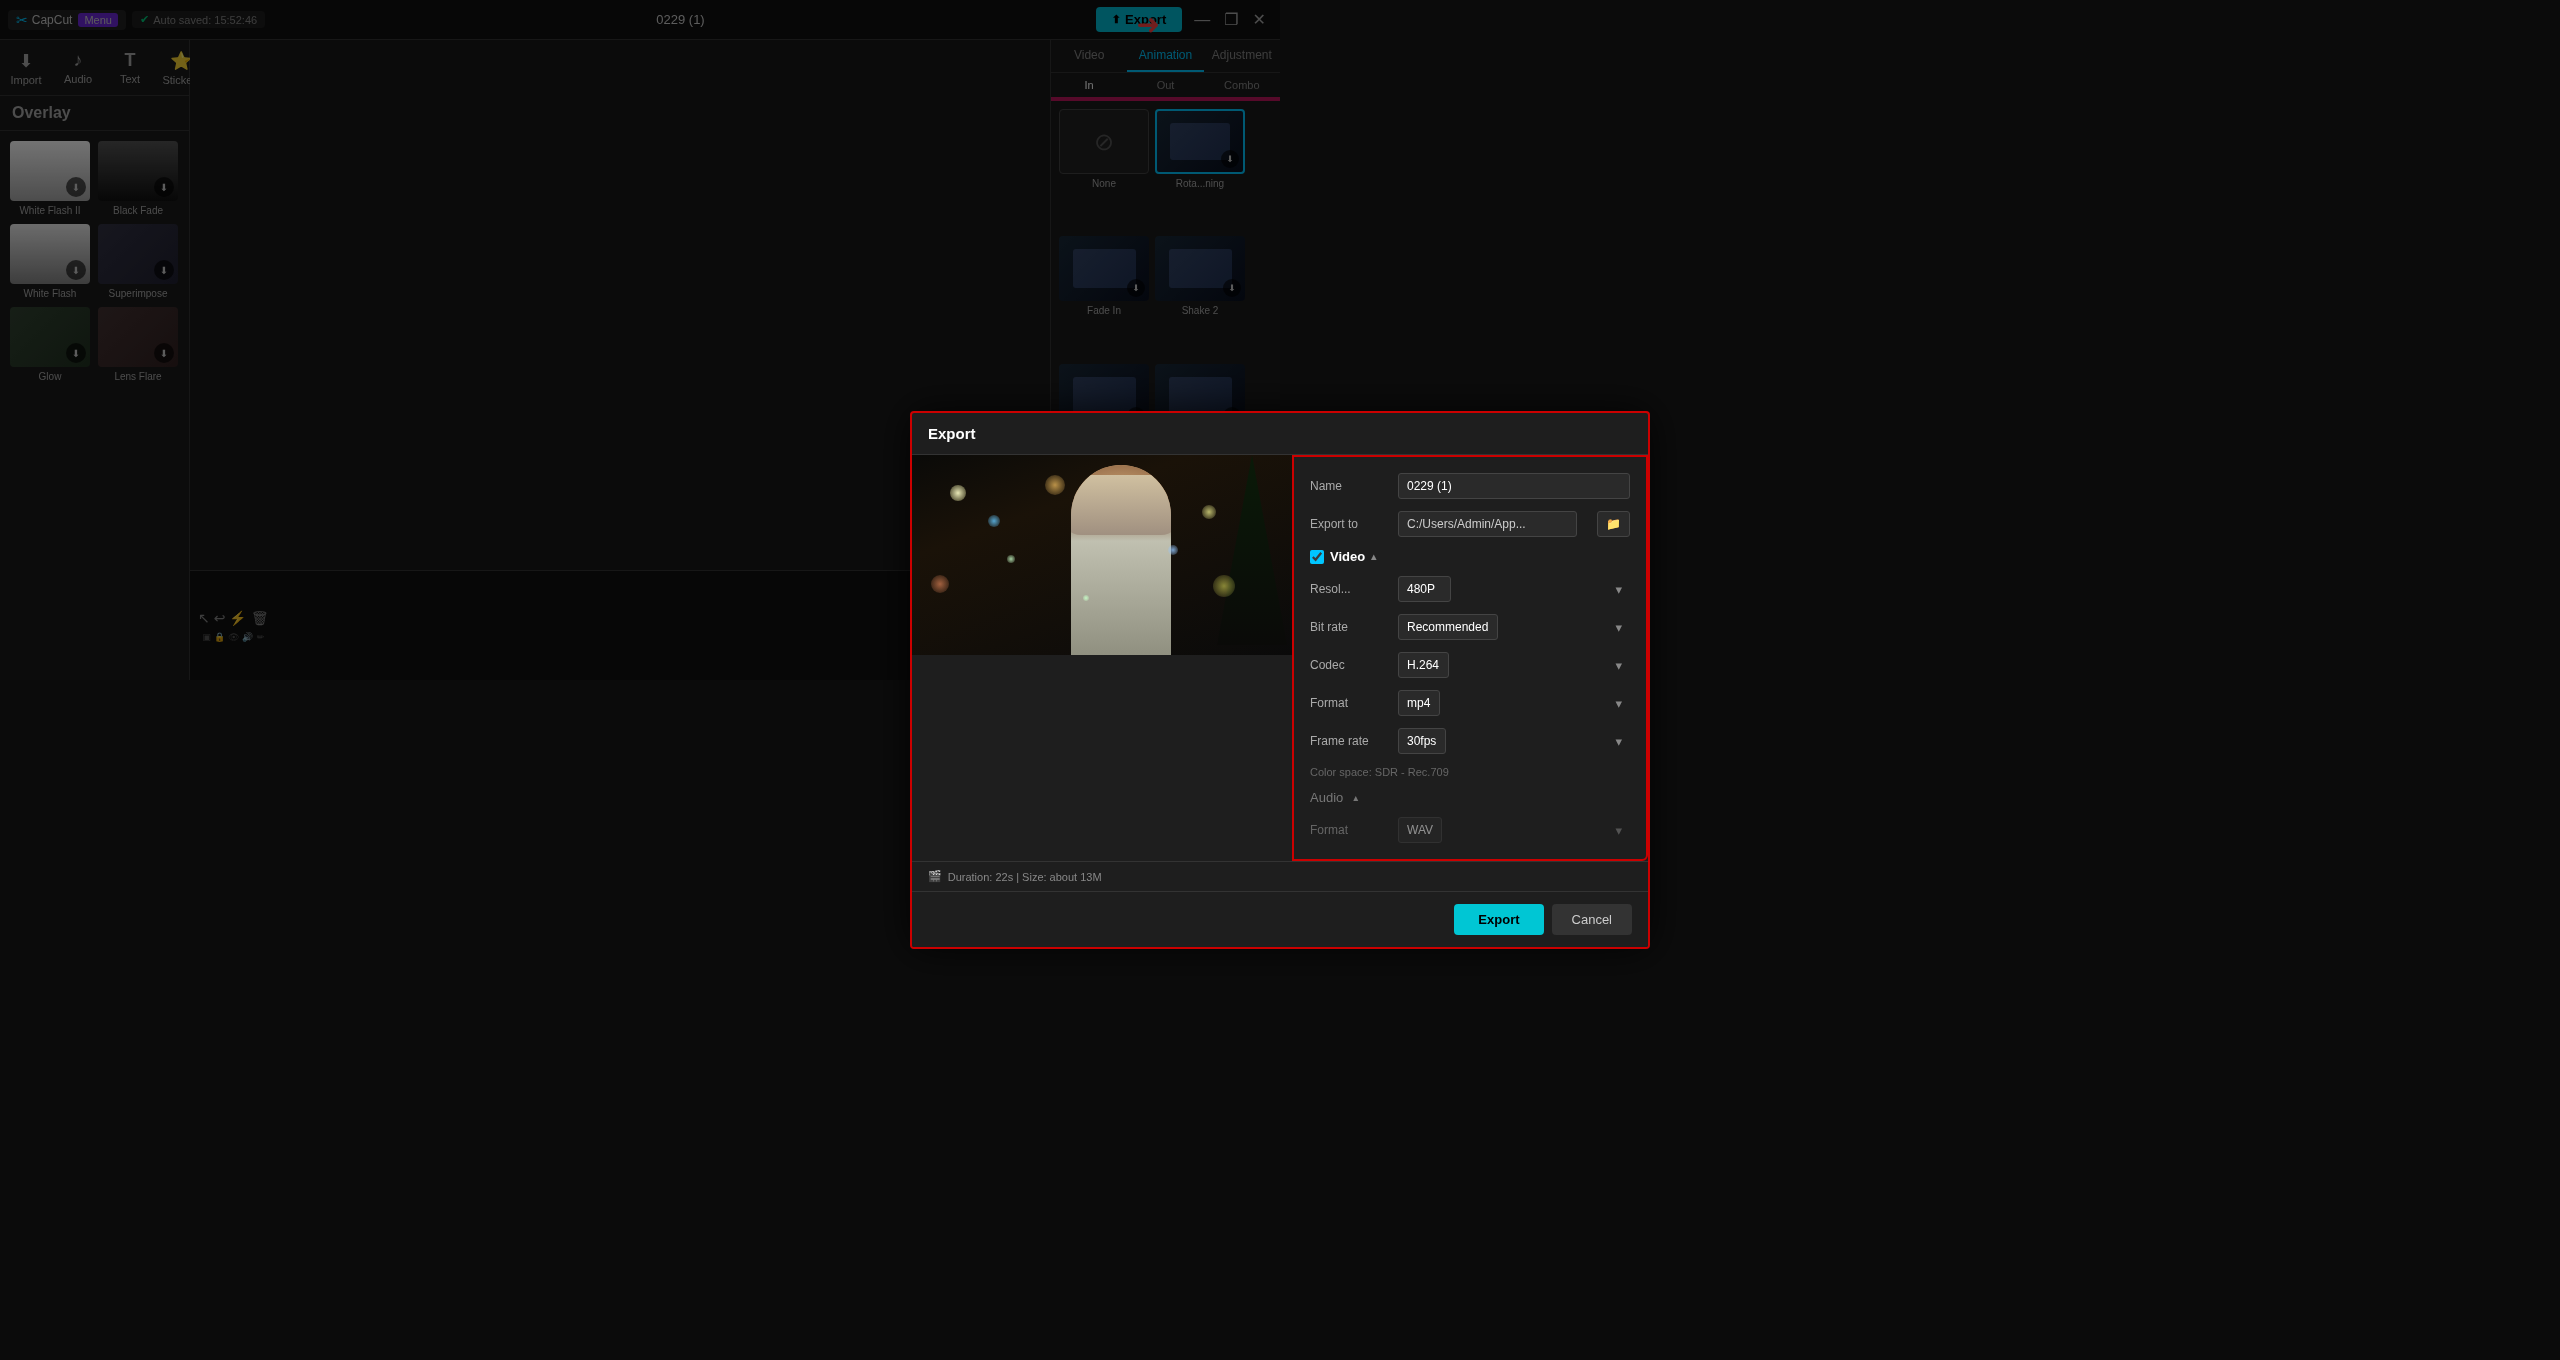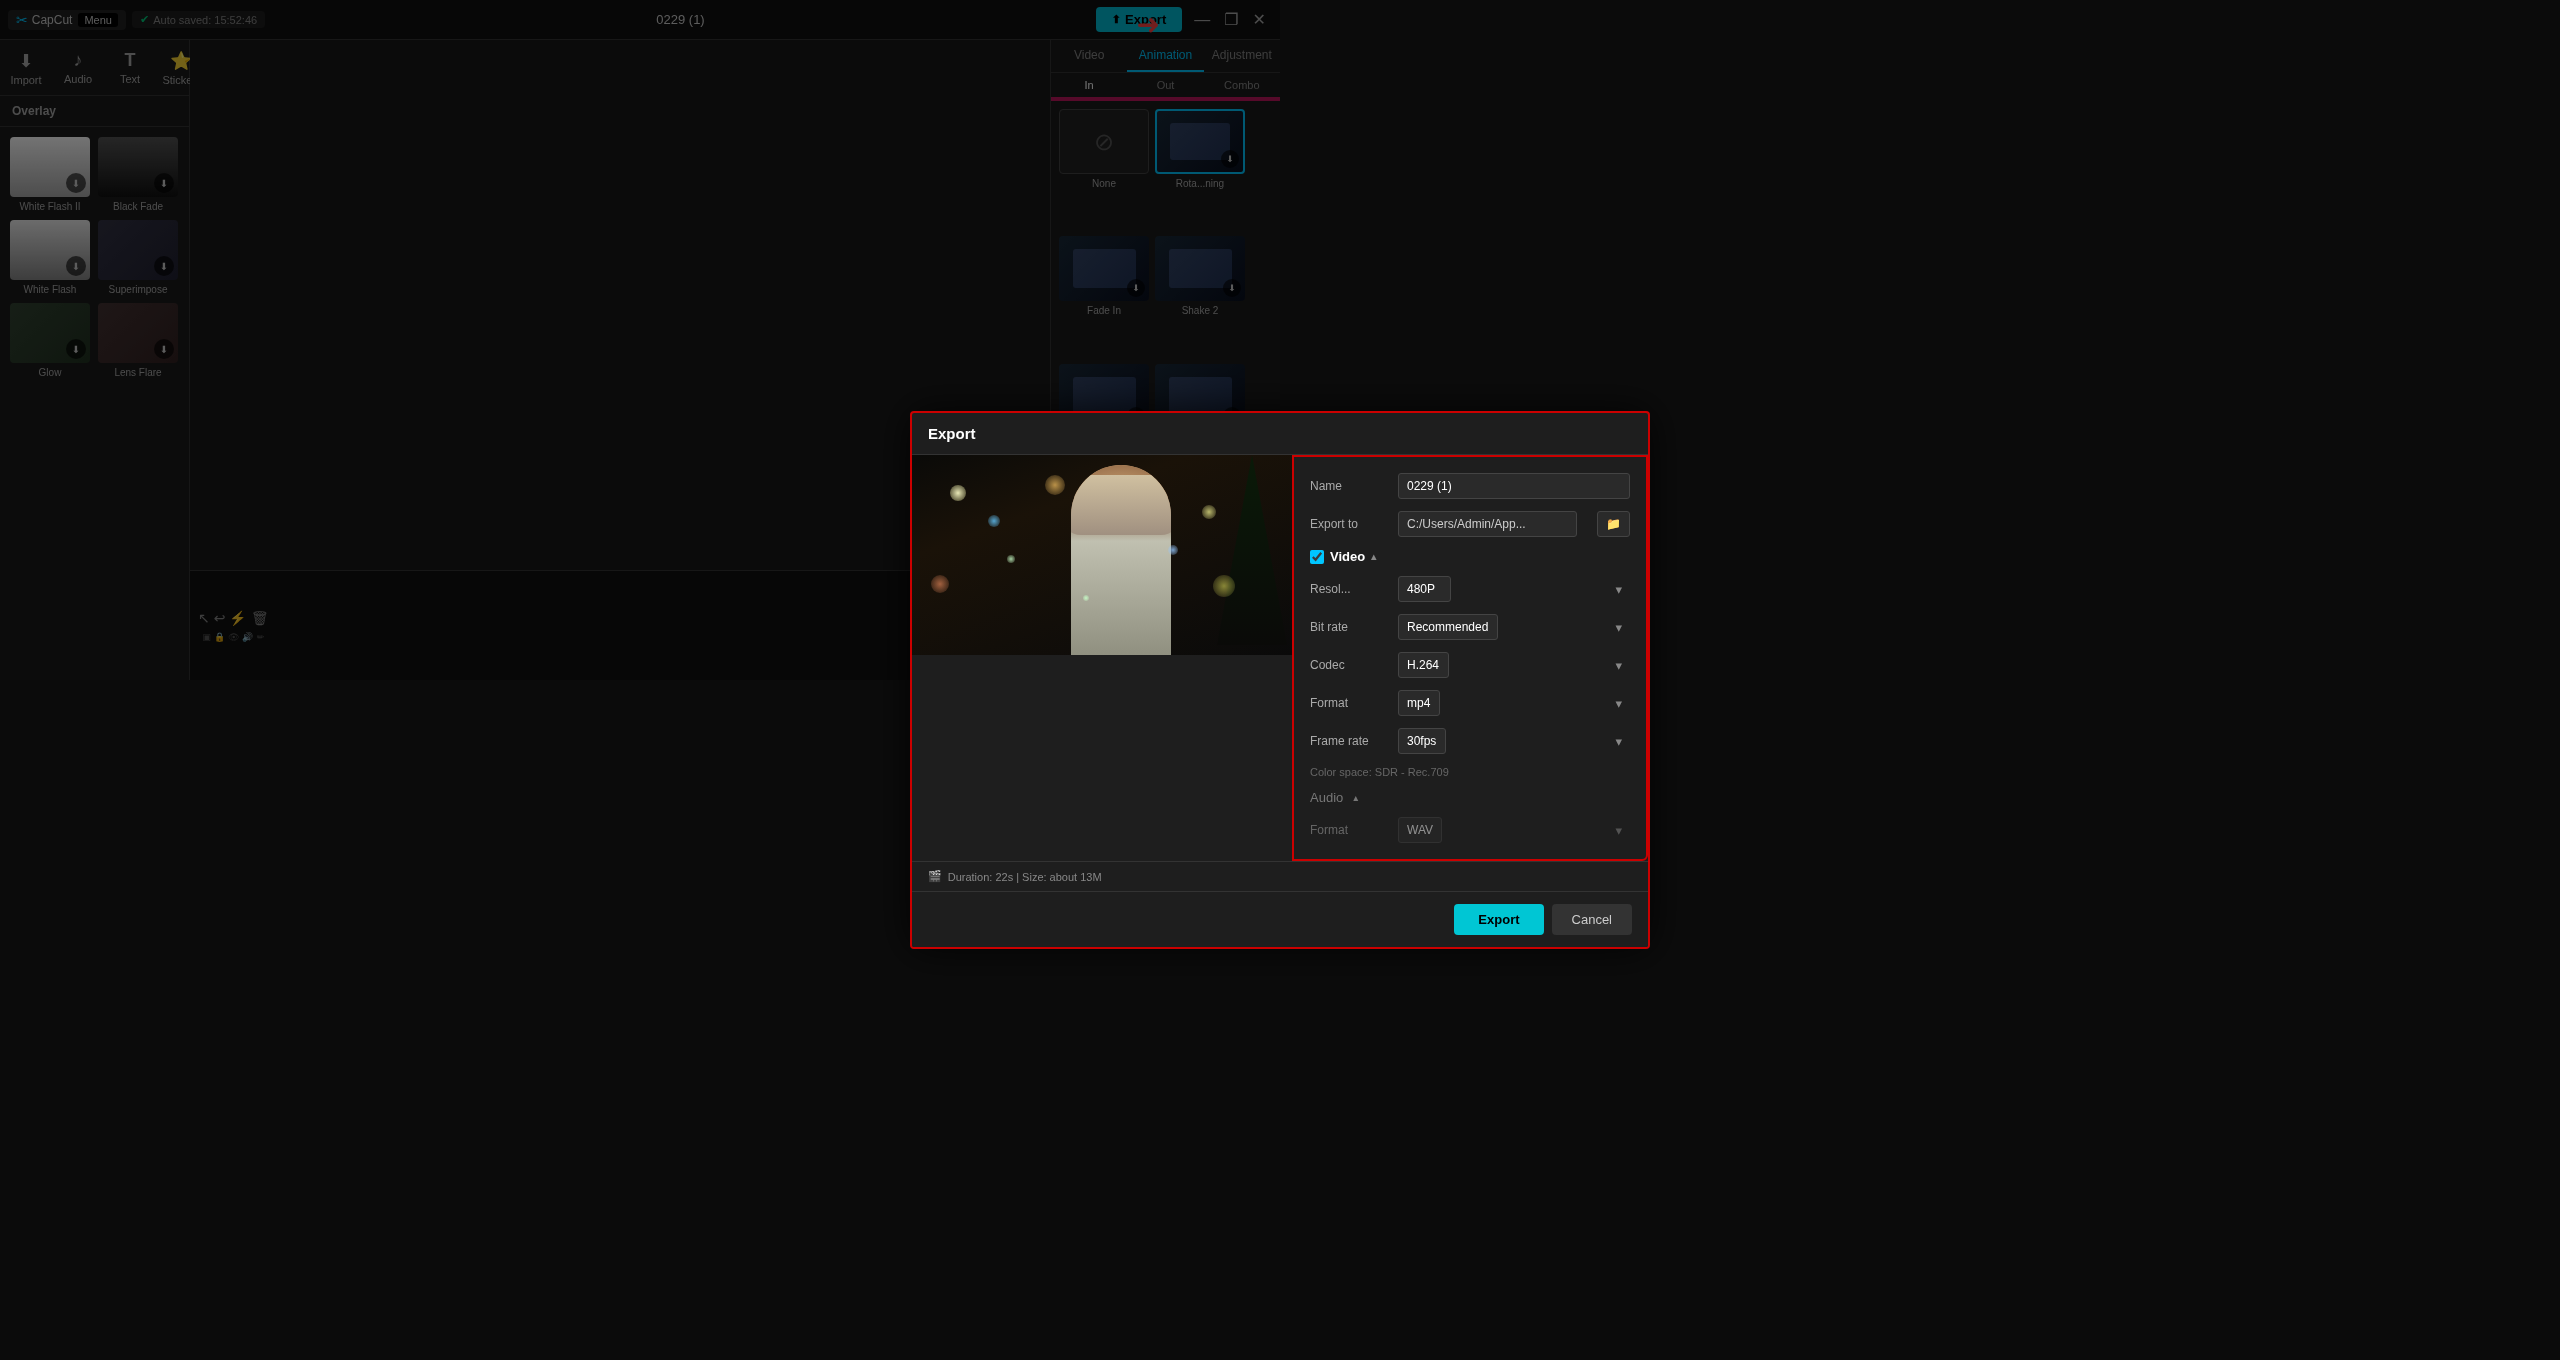--- a/index.html
+++ b/index.html
@@ -363,21 +363,21 @@
     }
     .tool-icon { font-size: 14px; color: #888; cursor: pointer; }
   </style>
 </head>
 <body>
 
 <div class="topbar">
   <div class="topbar-logo">
     <span class="logo-icon">✂</span>
     <span>CapCut</span>
-    <span style="background:#000000;border-radius:3px;padding:1px 6px;font-size:11px;margin-left:2px;">Menu</span>
+    <span style="background:#6d28d9;border-radius:3px;padding:1px 6px;font-size:11px;margin-left:2px;">Menu</span>
   </div>
   <div class="topbar-autosave">
     <span class="check">✔</span>
     <span>Auto saved: 15:52:46</span>
   </div>
   <div class="topbar-title">0229 (1)</div>
   <div class="topbar-actions">
     <button class="btn-export">Export</button>
     <div class="topbar-winbtns">
       <button class="winbtn">—</button>
@@ -409,21 +409,21 @@
       <div class="tool-item">
         <span class="icon">⭐</span>
         <span>Stickers</span>
       </div>
       <div class="tool-item active">
         <span class="icon">✨</span>
         <span>Effects</span>
       </div>
     </div>
 
-    <div style="padding:8px 12px;font-size:12px;color:#aaa;font-weight:bold;border-bottom:1px solid #333;">Overlay</div>
+    <div style="padding:8px 12px;font-size:16px;color:#aaa;font-weight:bold;border-bottom:1px solid #333;">Overlay</div>
 
 
     <div class="effects-grid">
       <div class="effect-card">
         <div class="effect-thumb thumb-wf">
           <div class="dl-icon">⬇</div>
         </div>
         <span class="effect-label">White Flash II</span>
       </div>
       <div class="effect-card">

